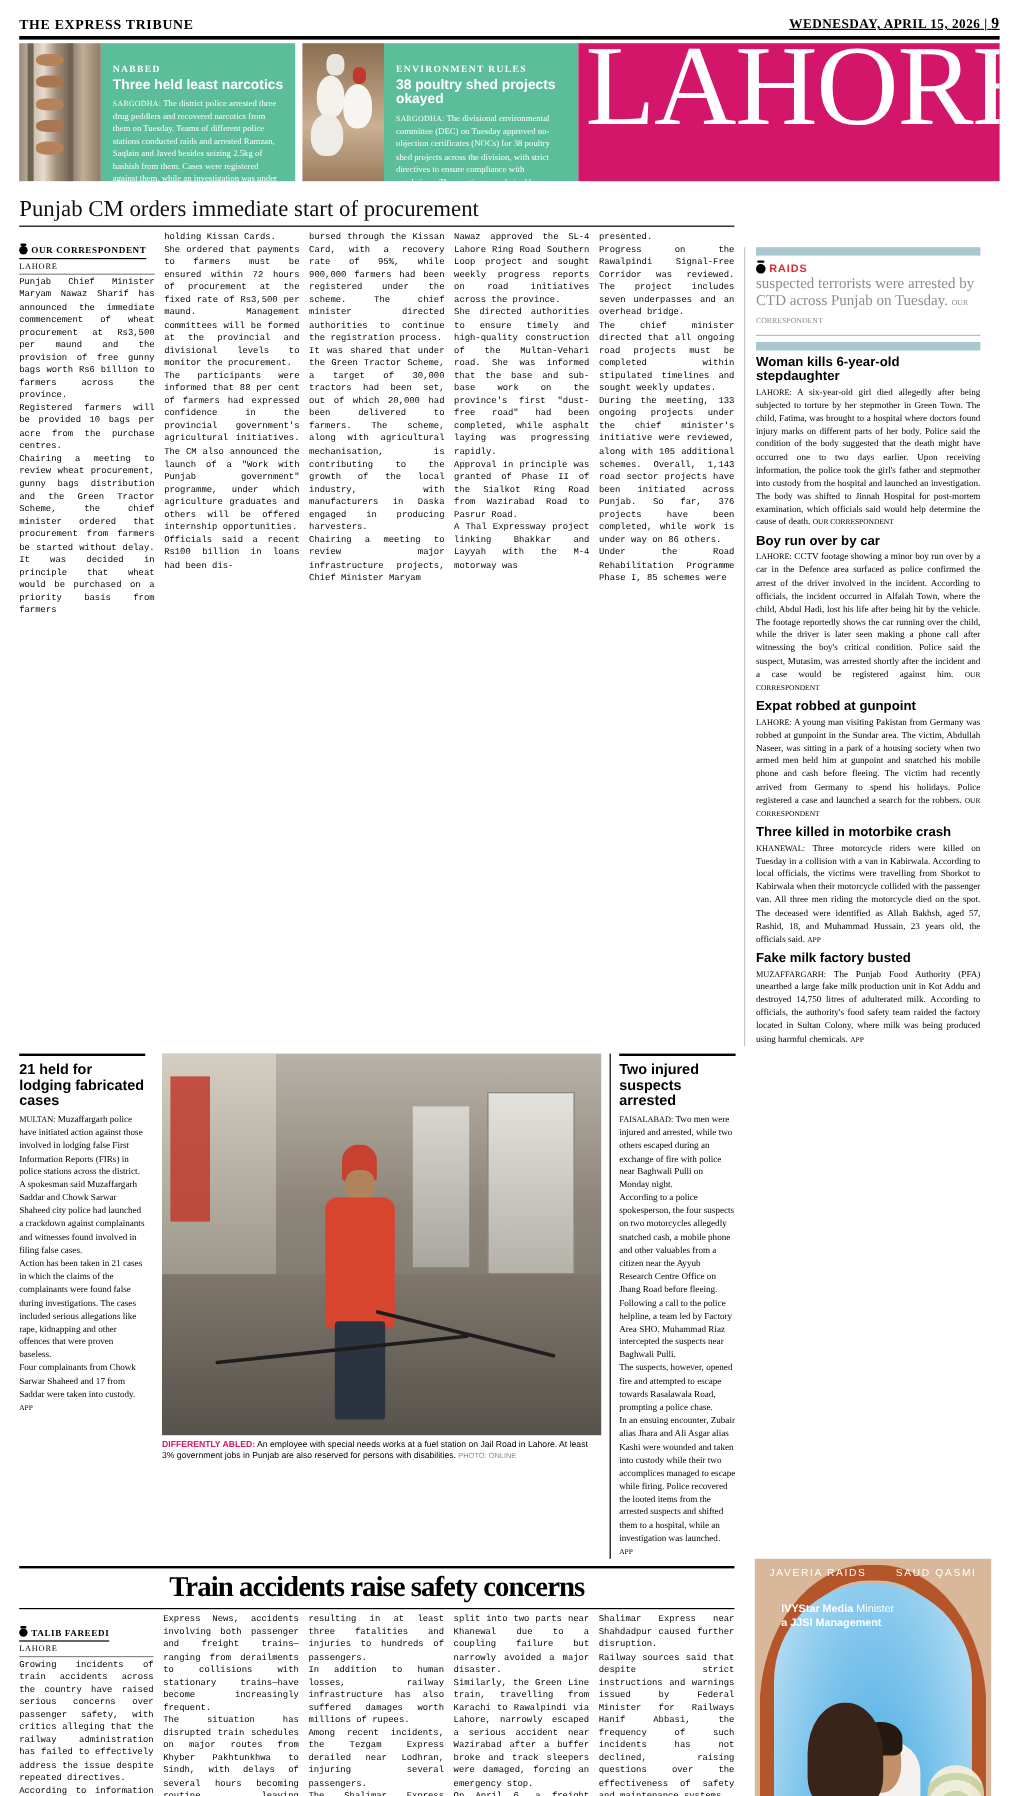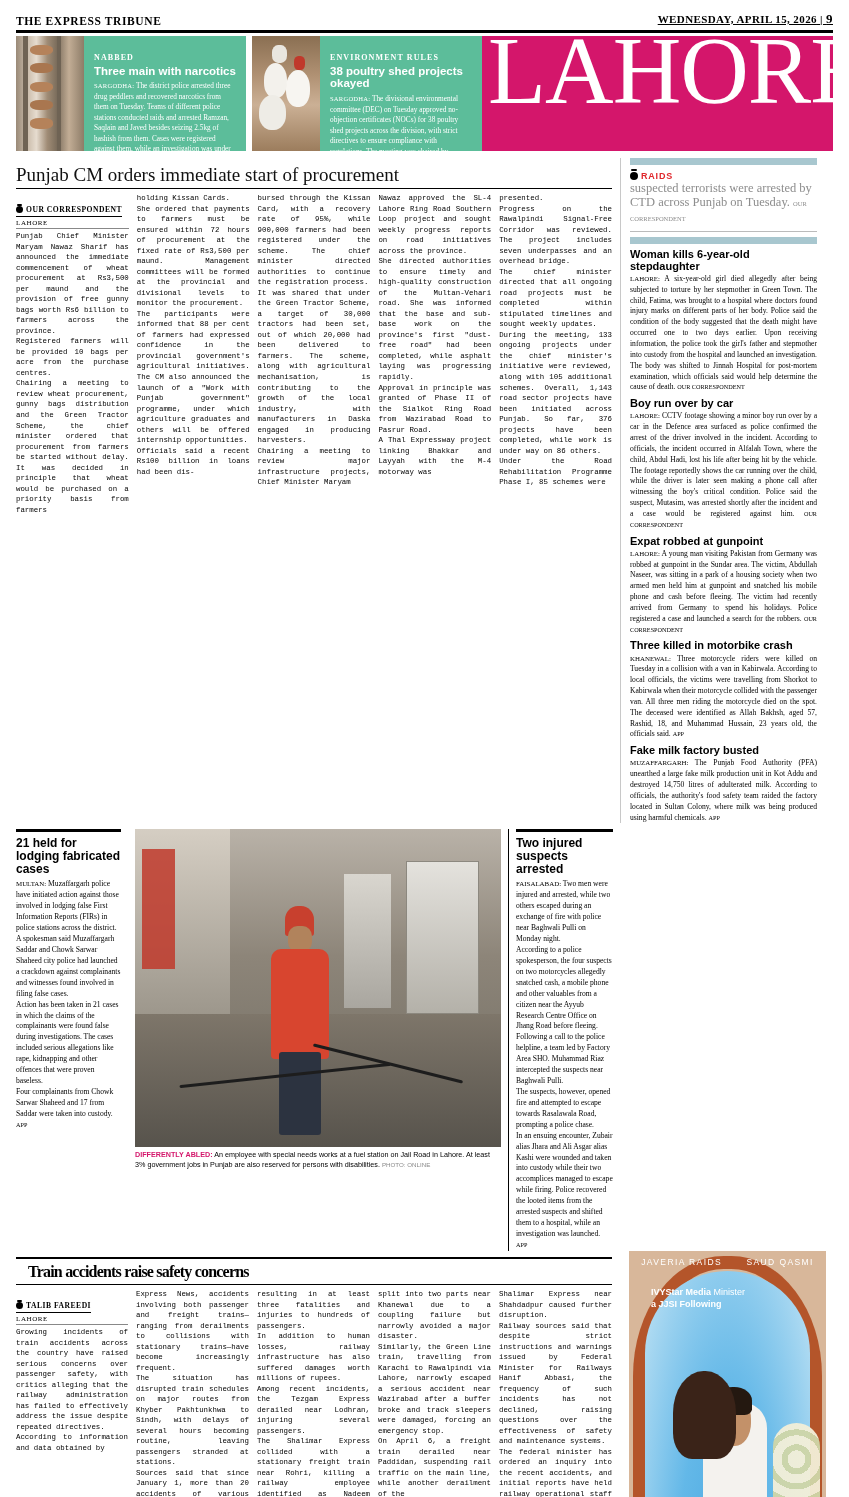--- a/index.html
+++ b/index.html
@@ -100,21 +100,21 @@
   .lead-wrap { display: flex; margin-top: 7px; }
   .lead-main { width: 604px; padding-right: 8px; }
   .lead-h1 { font-size: 38px; margin-top: 6px; }
   .lead-deck { font-size: 19px; margin: 7px 0 4px; }
   .lead-cols {
     display: grid; grid-template-columns: repeat(5, 1fr);
     column-gap: 8px; margin-top: 4px;
   }
 
   
-  .rail { width: 197px; padding-left: 9px; border-left: 1px solid #c8c8c8; }
+  .rail { width: 197px; padding-left: 9px; border-left: 1px solid #c8c8c8; margin-top: 48px; }
   .rail-band { height: 7px; background: #a8c7cf; }
   .raids-label {
     font-family: "Liberation Sans", sans-serif; font-weight: bold;
     color: #e0272c; font-size: 9px; letter-spacing: .8px; margin: 6px 0 0;
   }
   .raids-ico {
     display:inline-block; width:8px;height:8px;border-radius:50%;
     background:#000; vertical-align:-1px;margin-right:3px;position:relative;
   }
   .raids-ico::after{content:"";position:absolute;left:1px;top:-2.5px;width:6px;height:2px;background:#000;border-radius:1px;}
@@ -176,21 +176,21 @@
   .photo .hose { position:absolute; left:12%; bottom:22%; width:58%; height:3px;
     background:#1d1d1d; border-radius:3px; transform: rotate(-6deg);}
   .photo .hose2 { position:absolute; left:48%; bottom:26%; width:42%; height:3px;
     background:#1d1d1d; border-radius:3px; transform: rotate(14deg);}
   .caption {
     font-size: 7.2px; line-height: 1.35; padding-top: 3px;
     font-family: "Liberation Sans", sans-serif;
   }
   .caption .lbl { color: #d4166b; font-weight: bold; }
   .caption .src { color: #8a8a8a; font-size: 6.2px; }
-  .sec-h { font-size: 16px; margin: 5px 12px 5px; }
+  .sec-h { font-size: 24px; margin: 5px 12px 5px; text-align: center; }
   .train-cols { display: grid; grid-template-columns: 112px repeat(4, 1fr); column-gap: 8px; }
   .lead-in { font-size: 13px; line-height: 1.16; font-family: "Liberation Serif", serif; }
 
   
   .ad {
     width: 197px; margin-left: 9px; height: 505px; position: relative;
     overflow: hidden; background: #d8b79a;
   }
   .ad-sky { position:absolute; left:8%; top:4%; right:8%; bottom:22%;
     background: radial-gradient(ellipse at 50% 90%, #4aa7df 0%, #63b8e8 45%, #bfe2f4 100%);
@@ -246,21 +246,21 @@
         <div style="position:absolute;left:10%;top:0;width:7%;height:100%;background:#6f6354;"></div>
         <div style="position:absolute;left:60%;top:0;width:6%;height:100%;background:#6f6354;"></div>
         <div style="position:absolute;left:20%;top:8%;width:34%;height:9%;background:#b5825a;border-radius:40%;"></div>
         <div style="position:absolute;left:20%;top:24%;width:34%;height:9%;background:#a9764f;border-radius:40%;"></div>
         <div style="position:absolute;left:20%;top:40%;width:34%;height:9%;background:#b5825a;border-radius:40%;"></div>
         <div style="position:absolute;left:20%;top:56%;width:34%;height:9%;background:#a9764f;border-radius:40%;"></div>
         <div style="position:absolute;left:20%;top:72%;width:34%;height:9%;background:#b5825a;border-radius:40%;"></div>
       </div>
       <div class="ts-text">
         <div class="ts-kicker">NABBED</div>
-        <div class="ts-head">Three main with narcotics</div>
+        <div class="ts-head">Three held least narcotics</div>
         <div class="ts-body">
           <span class="dl">SARGODHA:</span>
           <span>The district police arrested three drug peddlers and recovered narcotics from them on Tuesday. Teams of different police stations conducted raids and arrested Ramzan, Saqlain and Javed besides seizing 2.5kg of hashish from them. Cases were registered against them, while an investigation was under way.</span>
           <span class="credit">APP</span>
         </div>
       </div>
     </div>
 
     <div class="ts-gap"></div>
 
@@ -467,21 +467,21 @@
       <div class="ad-sky"></div>
 
       <div class="ad-names">
         <div>JAVERIA RAIDS</div>
         <div>SAUD QASMI</div>
       </div>
 
       <div class="ad-presents">
         <div><b>IVYStar Media</b>
              <span>Minister</span></div>
-        <div><b>a JJSI Following</b></div>
+        <div><b>a JJSI Management</b></div>
       </div>
 
       <div class="ad-couple">
         <div class="ad-man"></div>
 
         <div class="ad-man-head"></div>
         <div class="ad-man-hair"></div>
 
         <div class="ad-woman-head"></div>
         <div class="ad-woman-hair"></div>

